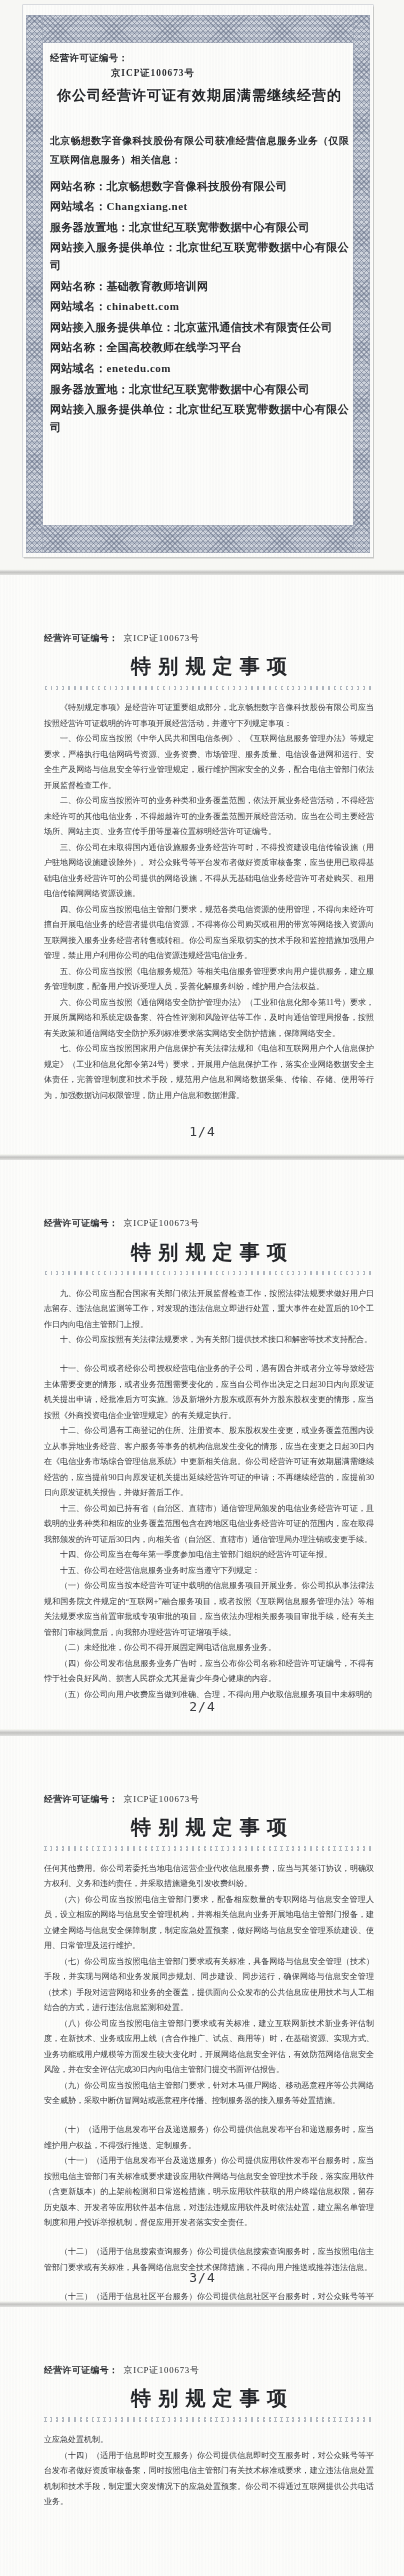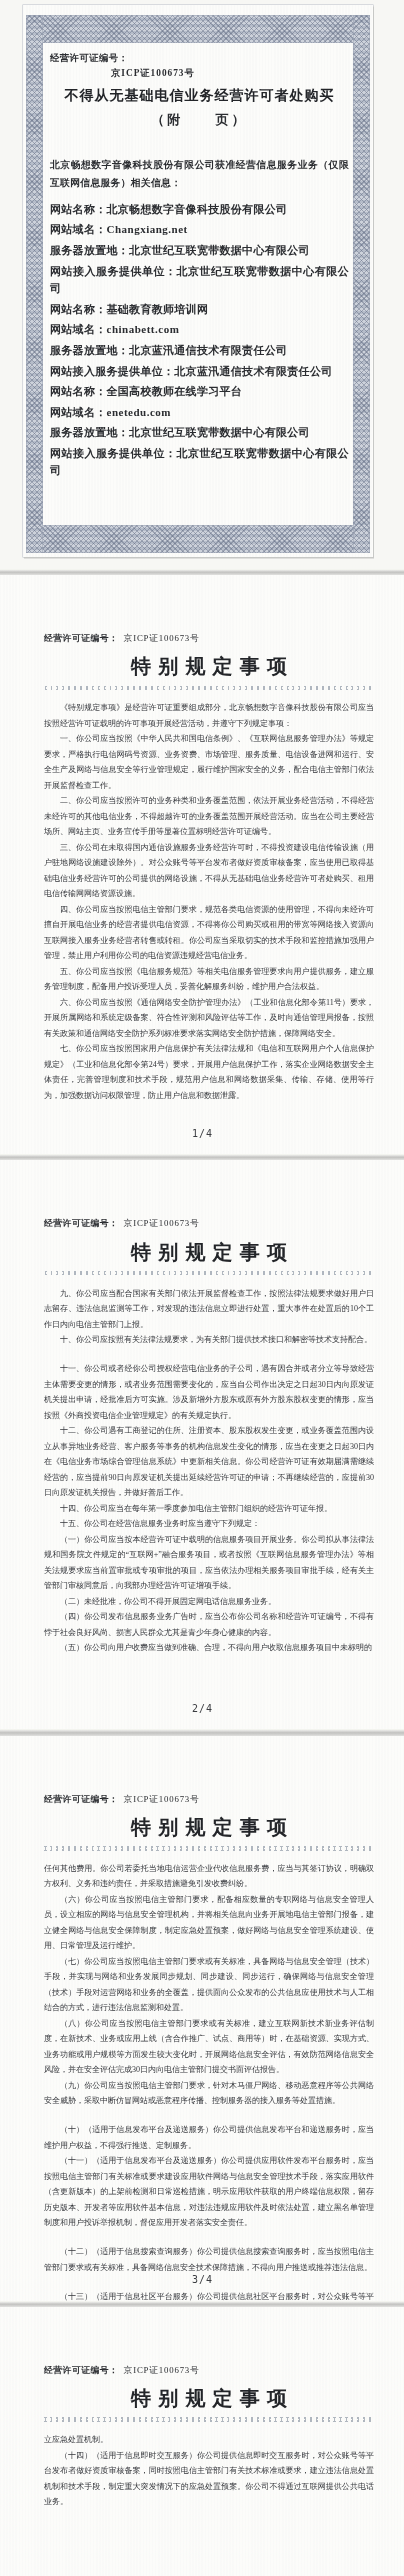--- a/index.html
+++ b/index.html
@@ -73,51 +73,49 @@
     background:
       repeating-linear-gradient(105deg,rgba(0,0,0,0) 0 1.5px,#97a0ac 1.5px 2.6px,rgba(0,0,0,0) 2.6px 5.7px),
       repeating-linear-gradient(75deg,rgba(0,0,0,0) 0 1.5px,#97a0ac 1.5px 2.6px,rgba(0,0,0,0) 2.6px 5.7px);
   }
   .prov-body{margin-top:10.3px;font-size:8px;line-height:15.5px;text-align:justify;color:#33353a;}
   .para{margin:0;text-indent:2em;}
   .para.cont{text-indent:0;}
   .para.gap{margin-top:13.4px;}
   .page-no{
     position:absolute;left:0;right:0;bottom:15.5px;text-align:center;
-    font-size:10px;letter-spacing:1px;color:#3a3c40;
+    font-size:13px;letter-spacing:1px;color:#3a3c40;
     font-family:"DejaVu Sans Mono","Liberation Mono",monospace;
   }
 </style>
 </head>
 <body>
 
 <div class="doc">
 
   <section class="cert-page">
     <div class="cert-paper">
       <div class="gb gb-top"></div>
       <div class="gb gb-bottom"></div>
       <div class="gb gb-left"></div>
       <div class="gb gb-right"></div>
       <div class="cert-content">
         <div class="cert-no-row">
           <span>经营许可证编号：</span>
           <span class="cert-no-value">京ICP证100673号</span>
         </div>
-        <h1 class="cert-title">不得从无基础电信业务经营许可者处购买</h1>
-        <div class="cert-subtitle">（附　　页）</div>
+        <h1 class="cert-title">你公司经营许可证有效期届满需继续经营的</h1>
         <p class="cert-intro">北京畅想数字音像科技股份有限公司获准经营信息服务业务（仅限互联网信息服务）相关信息：</p>
         <div class="cert-entries" id="cert-entries">
             <div class="cert-entry"><span>网站名称：</span><span>北京畅想数字音像科技股份有限公司</span></div>
             <div class="cert-entry"><span>网站域名：</span><span class="mono">Changxiang.net</span></div>
             <div class="cert-entry"><span>服务器放置地：</span><span>北京世纪互联宽带数据中心有限公司</span></div>
             <div class="cert-entry"><span>网站接入服务提供单位：</span><span>北京世纪互联宽带数据中心有限公司</span></div>
             <div class="cert-entry"><span>网站名称：</span><span>基础教育教师培训网</span></div>
             <div class="cert-entry"><span>网站域名：</span><span class="mono">chinabett.com</span></div>
-            <div class="cert-entry"><span>服务器放置地：</span><span>北京蓝汛通信技术有限责任公司</span></div>
             <div class="cert-entry"><span>网站接入服务提供单位：</span><span>北京蓝汛通信技术有限责任公司</span></div>
             <div class="cert-entry"><span>网站名称：</span><span>全国高校教师在线学习平台</span></div>
             <div class="cert-entry"><span>网站域名：</span><span class="mono">enetedu.com</span></div>
             <div class="cert-entry"><span>服务器放置地：</span><span>北京世纪互联宽带数据中心有限公司</span></div>
             <div class="cert-entry"><span>网站接入服务提供单位：</span><span>北京世纪互联宽带数据中心有限公司</span></div>
           </div>
       </div>
     </div>
   </section>
 
@@ -150,20 +148,21 @@
       <div class="prov-header">
         <span class="lbl">经营许可证编号：</span><span class="num">京ICP证100673号</span>
       </div>
       <h2 class="prov-title">特别规定事项</h2>
       <div class="zigzag"></div>
       <div class="prov-body">
             <p class="para">九、你公司应当配合国家有关部门依法开展监督检查工作，按照法律法规要求做好用户日志留存、违法信息监测等工作，对发现的违法信息立即进行处置，重大事件在处置后的10个工作日内向电信主管部门上报。</p>
             <p class="para">十、你公司应按照有关法律法规要求，为有关部门提供技术接口和解密等技术支持配合。</p>
             <p class="para gap">十一、你公司或者经你公司授权经营电信业务的子公司，遇有因合并或者分立等导致经营主体需要变更的情形，或者业务范围需要变化的，应当自公司作出决定之日起30日内向原发证机关提出申请，经批准后方可实施。涉及新增外方股东或原有外方股东股权变更的情形，应当按照《外商投资电信企业管理规定》的有关规定执行。</p>
             <p class="para">十二、你公司遇有工商登记的住所、注册资本、股东股权发生变更，或业务覆盖范围内设立从事异地业务经营、客户服务等事务的机构信息发生变化的情形，应当在变更之日起30日内在《电信业务市场综合管理信息系统》中更新相关信息。你公司经营许可证有效期届满需继续经营的，应当提前90日向原发证机关提出延续经营许可证的申请；不再继续经营的，应提前30日向原发证机关报告，并做好善后工作。</p>
+            <p class="para">十三、你公司如已持有省（自治区、直辖市）通信管理局颁发的电信业务经营许可证，且载明的业务种类和相应的业务覆盖范围包含在跨地区电信业务经营许可证的范围内，应在取得我部颁发的许可证后30日内，向相关省（自治区、直辖市）通信管理局办理注销或变更手续。</p>
             <p class="para">十四、你公司应当在每年第一季度参加电信主管部门组织的经营许可证年报。</p>
             <p class="para">十五、你公司在经营信息服务业务时应当遵守下列规定：</p>
             <p class="para">（一）你公司应当按本经营许可证中载明的信息服务项目开展业务。你公司拟从事法律法规和国务院文件规定的“互联网+”融合服务项目，或者按照《互联网信息服务管理办法》等相关法规要求应当前置审批或专项审批的项目，应当依法办理相关服务项目审批手续，经有关主管部门审核同意后，向我部办理经营许可证增项手续。</p>
             <p class="para">（二）未经批准，你公司不得开展固定网电话信息服务业务。</p>
             <p class="para">（四）你公司发布信息服务业务广告时，应当公布你公司名称和经营许可证编号，不得有悖于社会良好风尚、损害人民群众尤其是青少年身心健康的内容。</p>
             <p class="para">（五）你公司向用户收费应当做到准确、合理，不得向用户收取信息服务项目中未标明的</p>
           </div>
     </div>
     <div class="page-no">2/4</div>
   </section>

